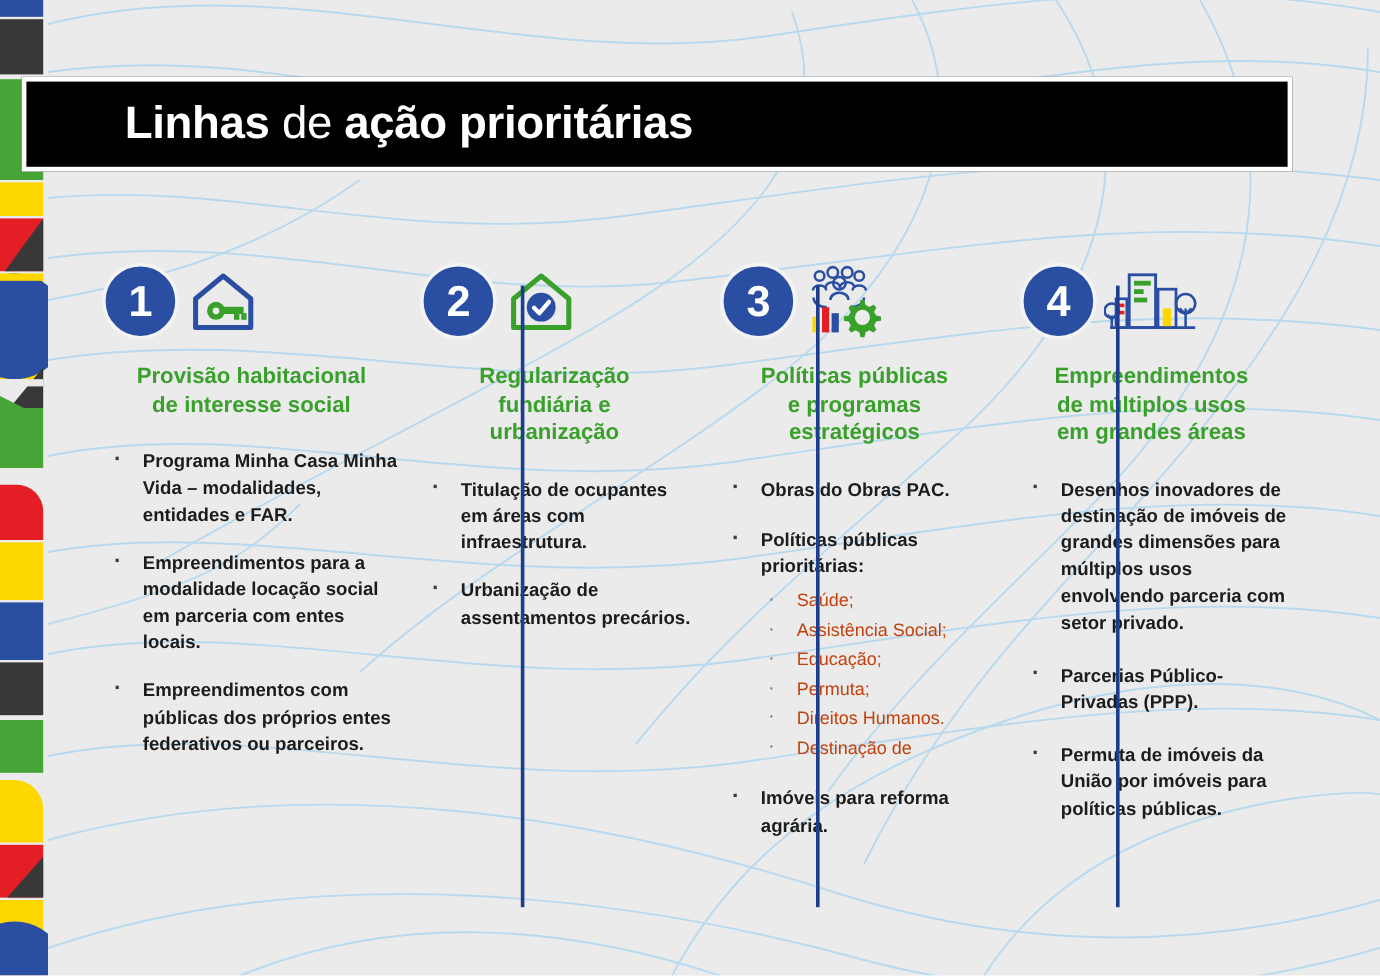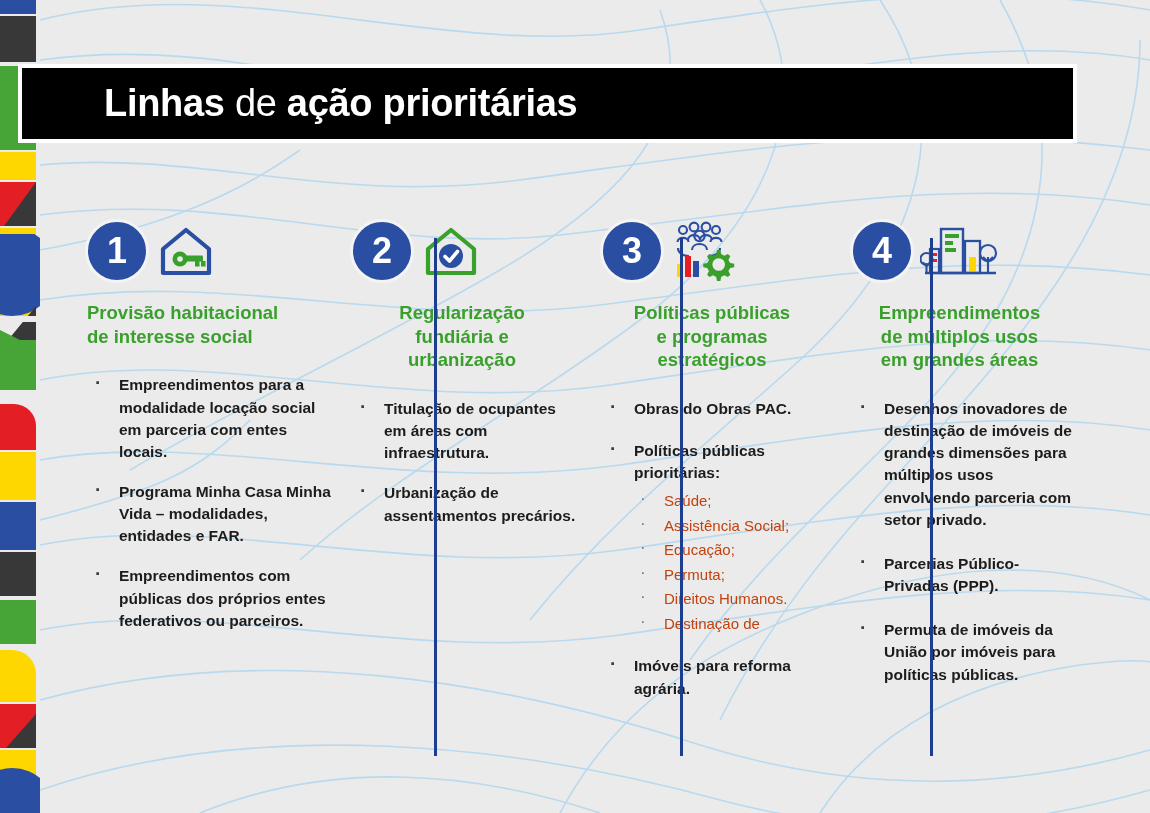--- a/index.html
+++ b/index.html
@@ -125,21 +125,21 @@
   }
 
   
   .col-head {
     color: #3aa02c;
     font-weight: bold;
     font-size: 18.5px;
     line-height: 1.28;
     margin: 0 0 26px 0;
   }
-  .col-1 .col-head { text-align: left; padding-left: 2px; }
+  .col-1 .col-head { text-align: center; padding-left: 2px; }
   .col-2 .col-head,
   .col-3 .col-head,
   .col-4 .col-head { text-align: center; padding-right: 8px; }
 
   
   ul.bullets {
     list-style: none;
     margin: 0;
     padding: 0;
   }
@@ -290,22 +290,22 @@
               <rect x="46" y="38" width="4.5" height="5.5"></rect>
             </g>
           </svg>
         </div>
       </div>
       <div class="col-head">
         <span>Provisão habitacional</span><br>
         <span>de interesse social</span>
       </div>
       <ul class="bullets">
+        <li>Programa Minha Casa Minha Vida – modalidades, entidades e FAR.</li>
         <li>Empreendimentos para a modalidade locação social em parceria com entes locais.</li>
-        <li>Programa Minha Casa Minha Vida – modalidades, entidades e FAR.</li>
         <li>Empreendimentos com públicas dos próprios entes federativos ou parceiros.</li>
       </ul>
     </div>
 
     <div class="column col-2">
       <div class="icon-row">
         <div class="num-circle">
           <span>2</span>
         </div>
         <div class="glyph">

